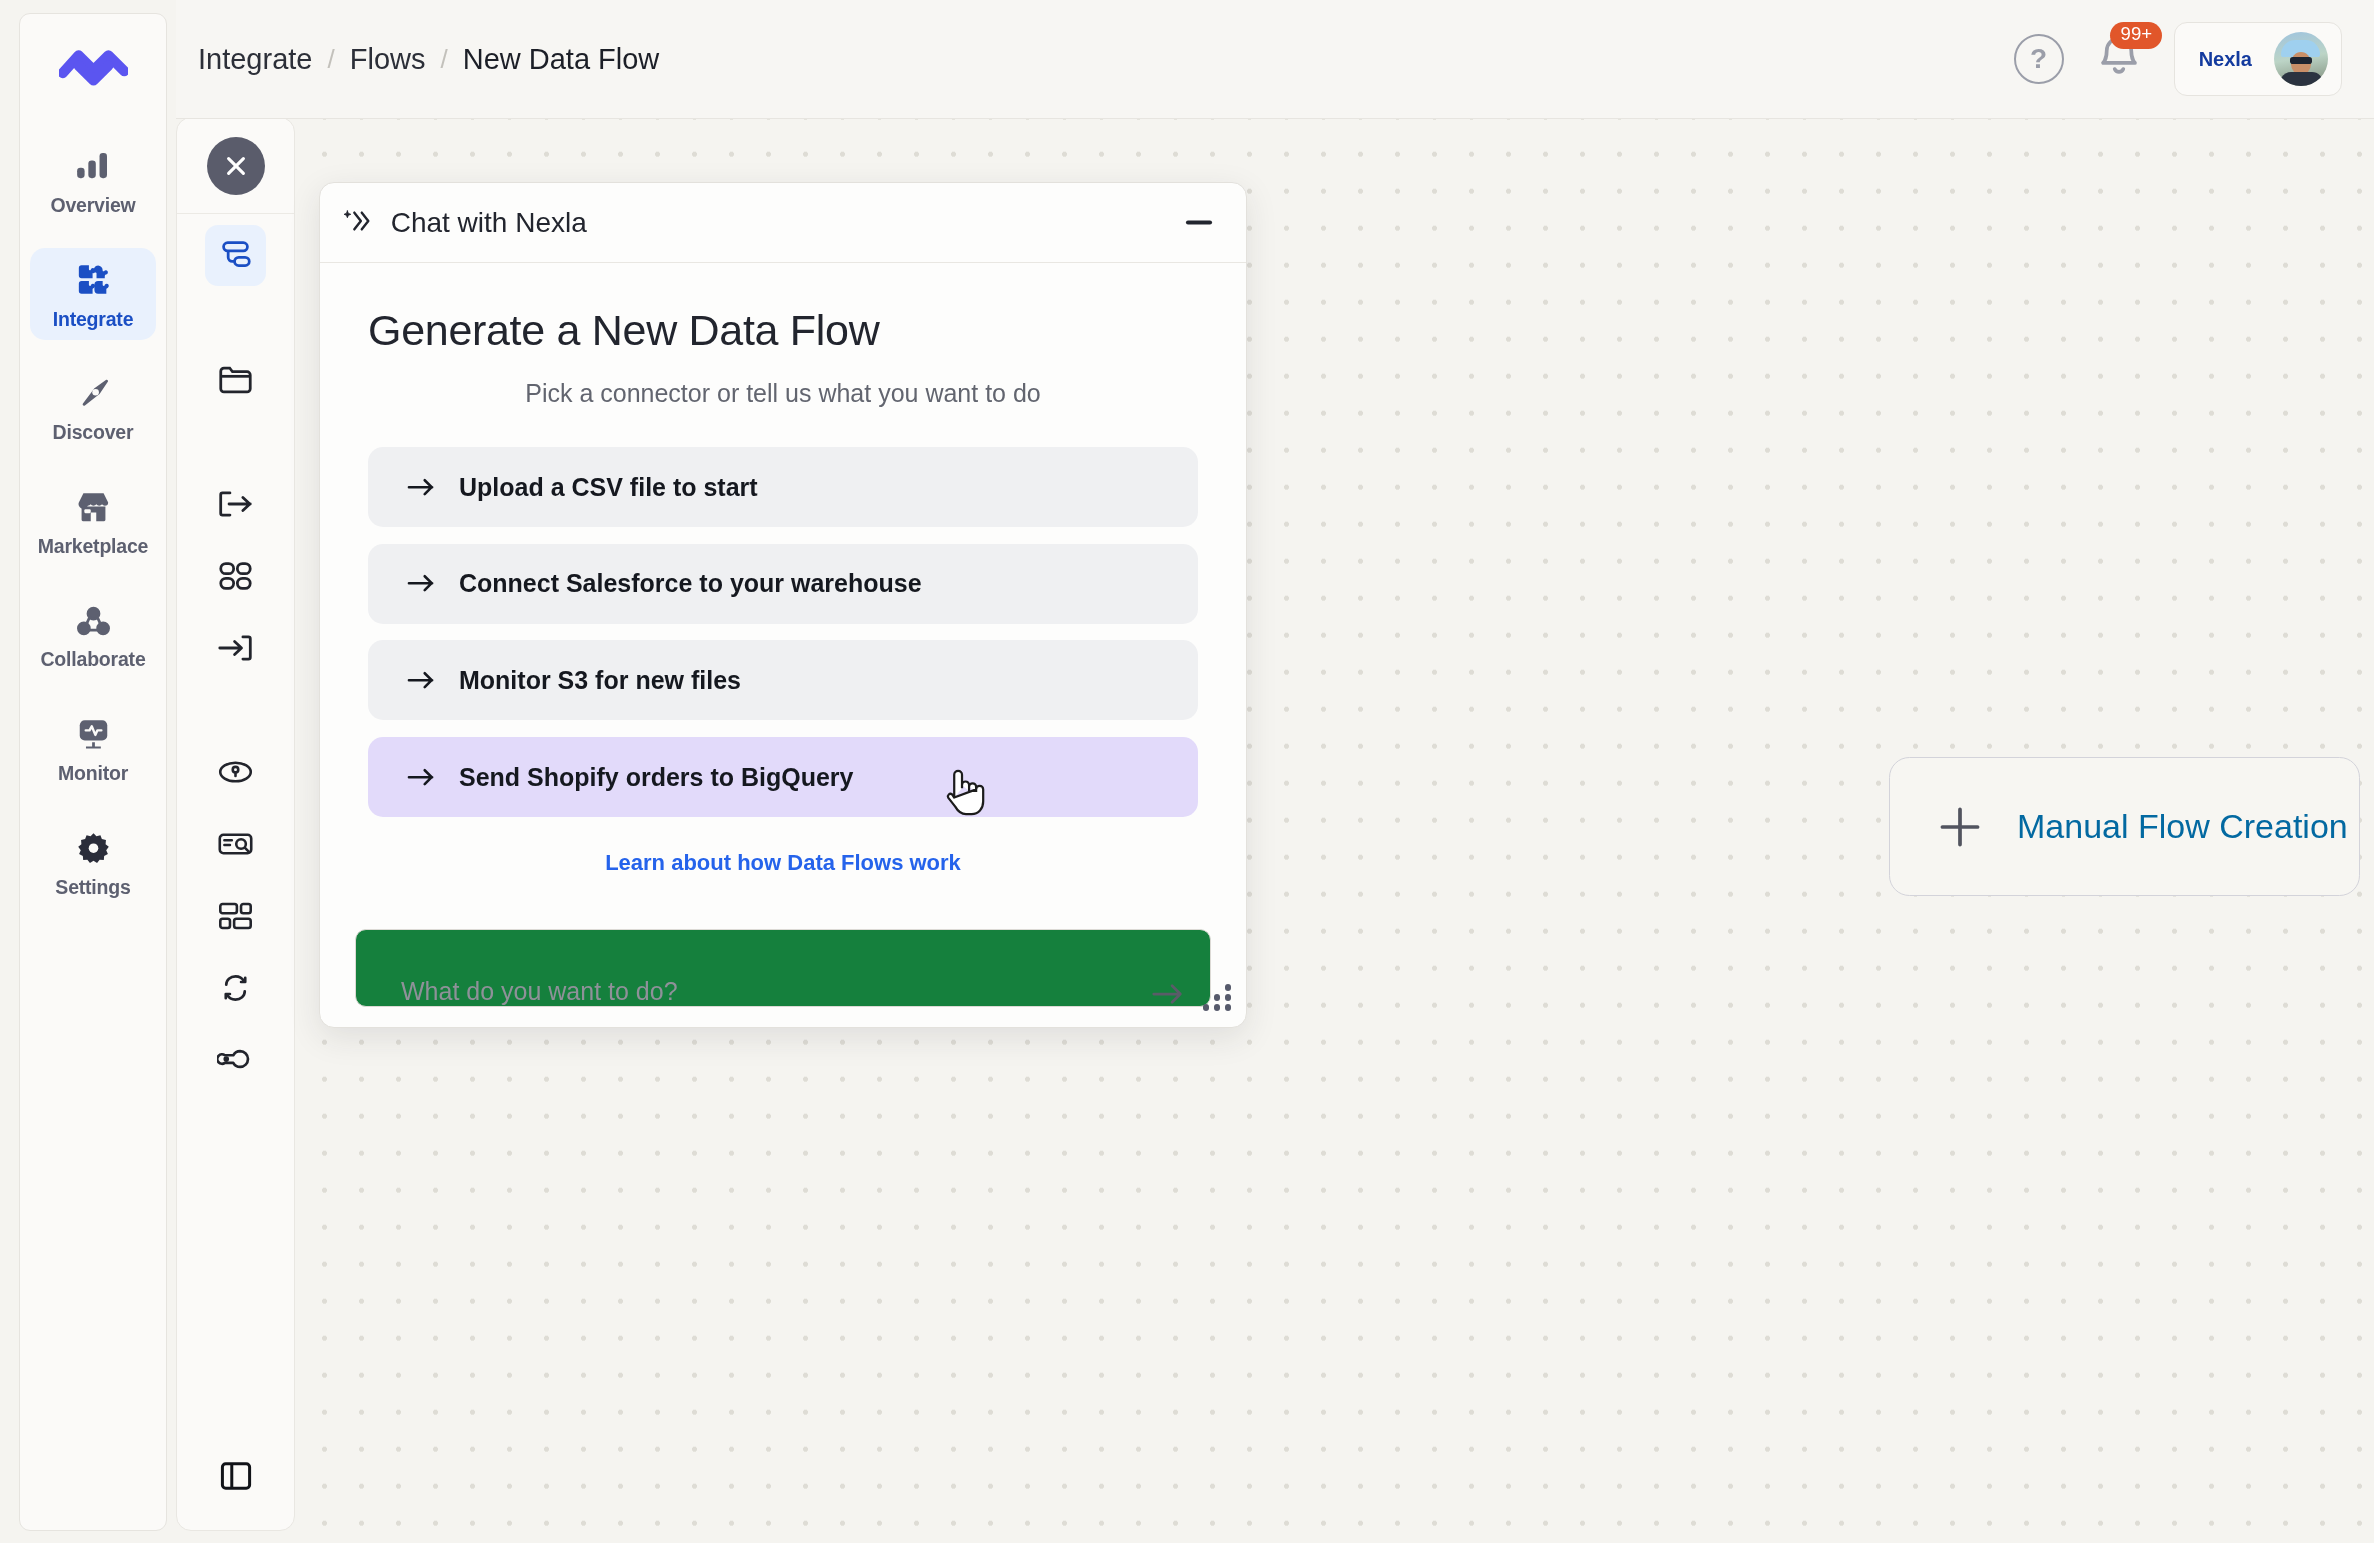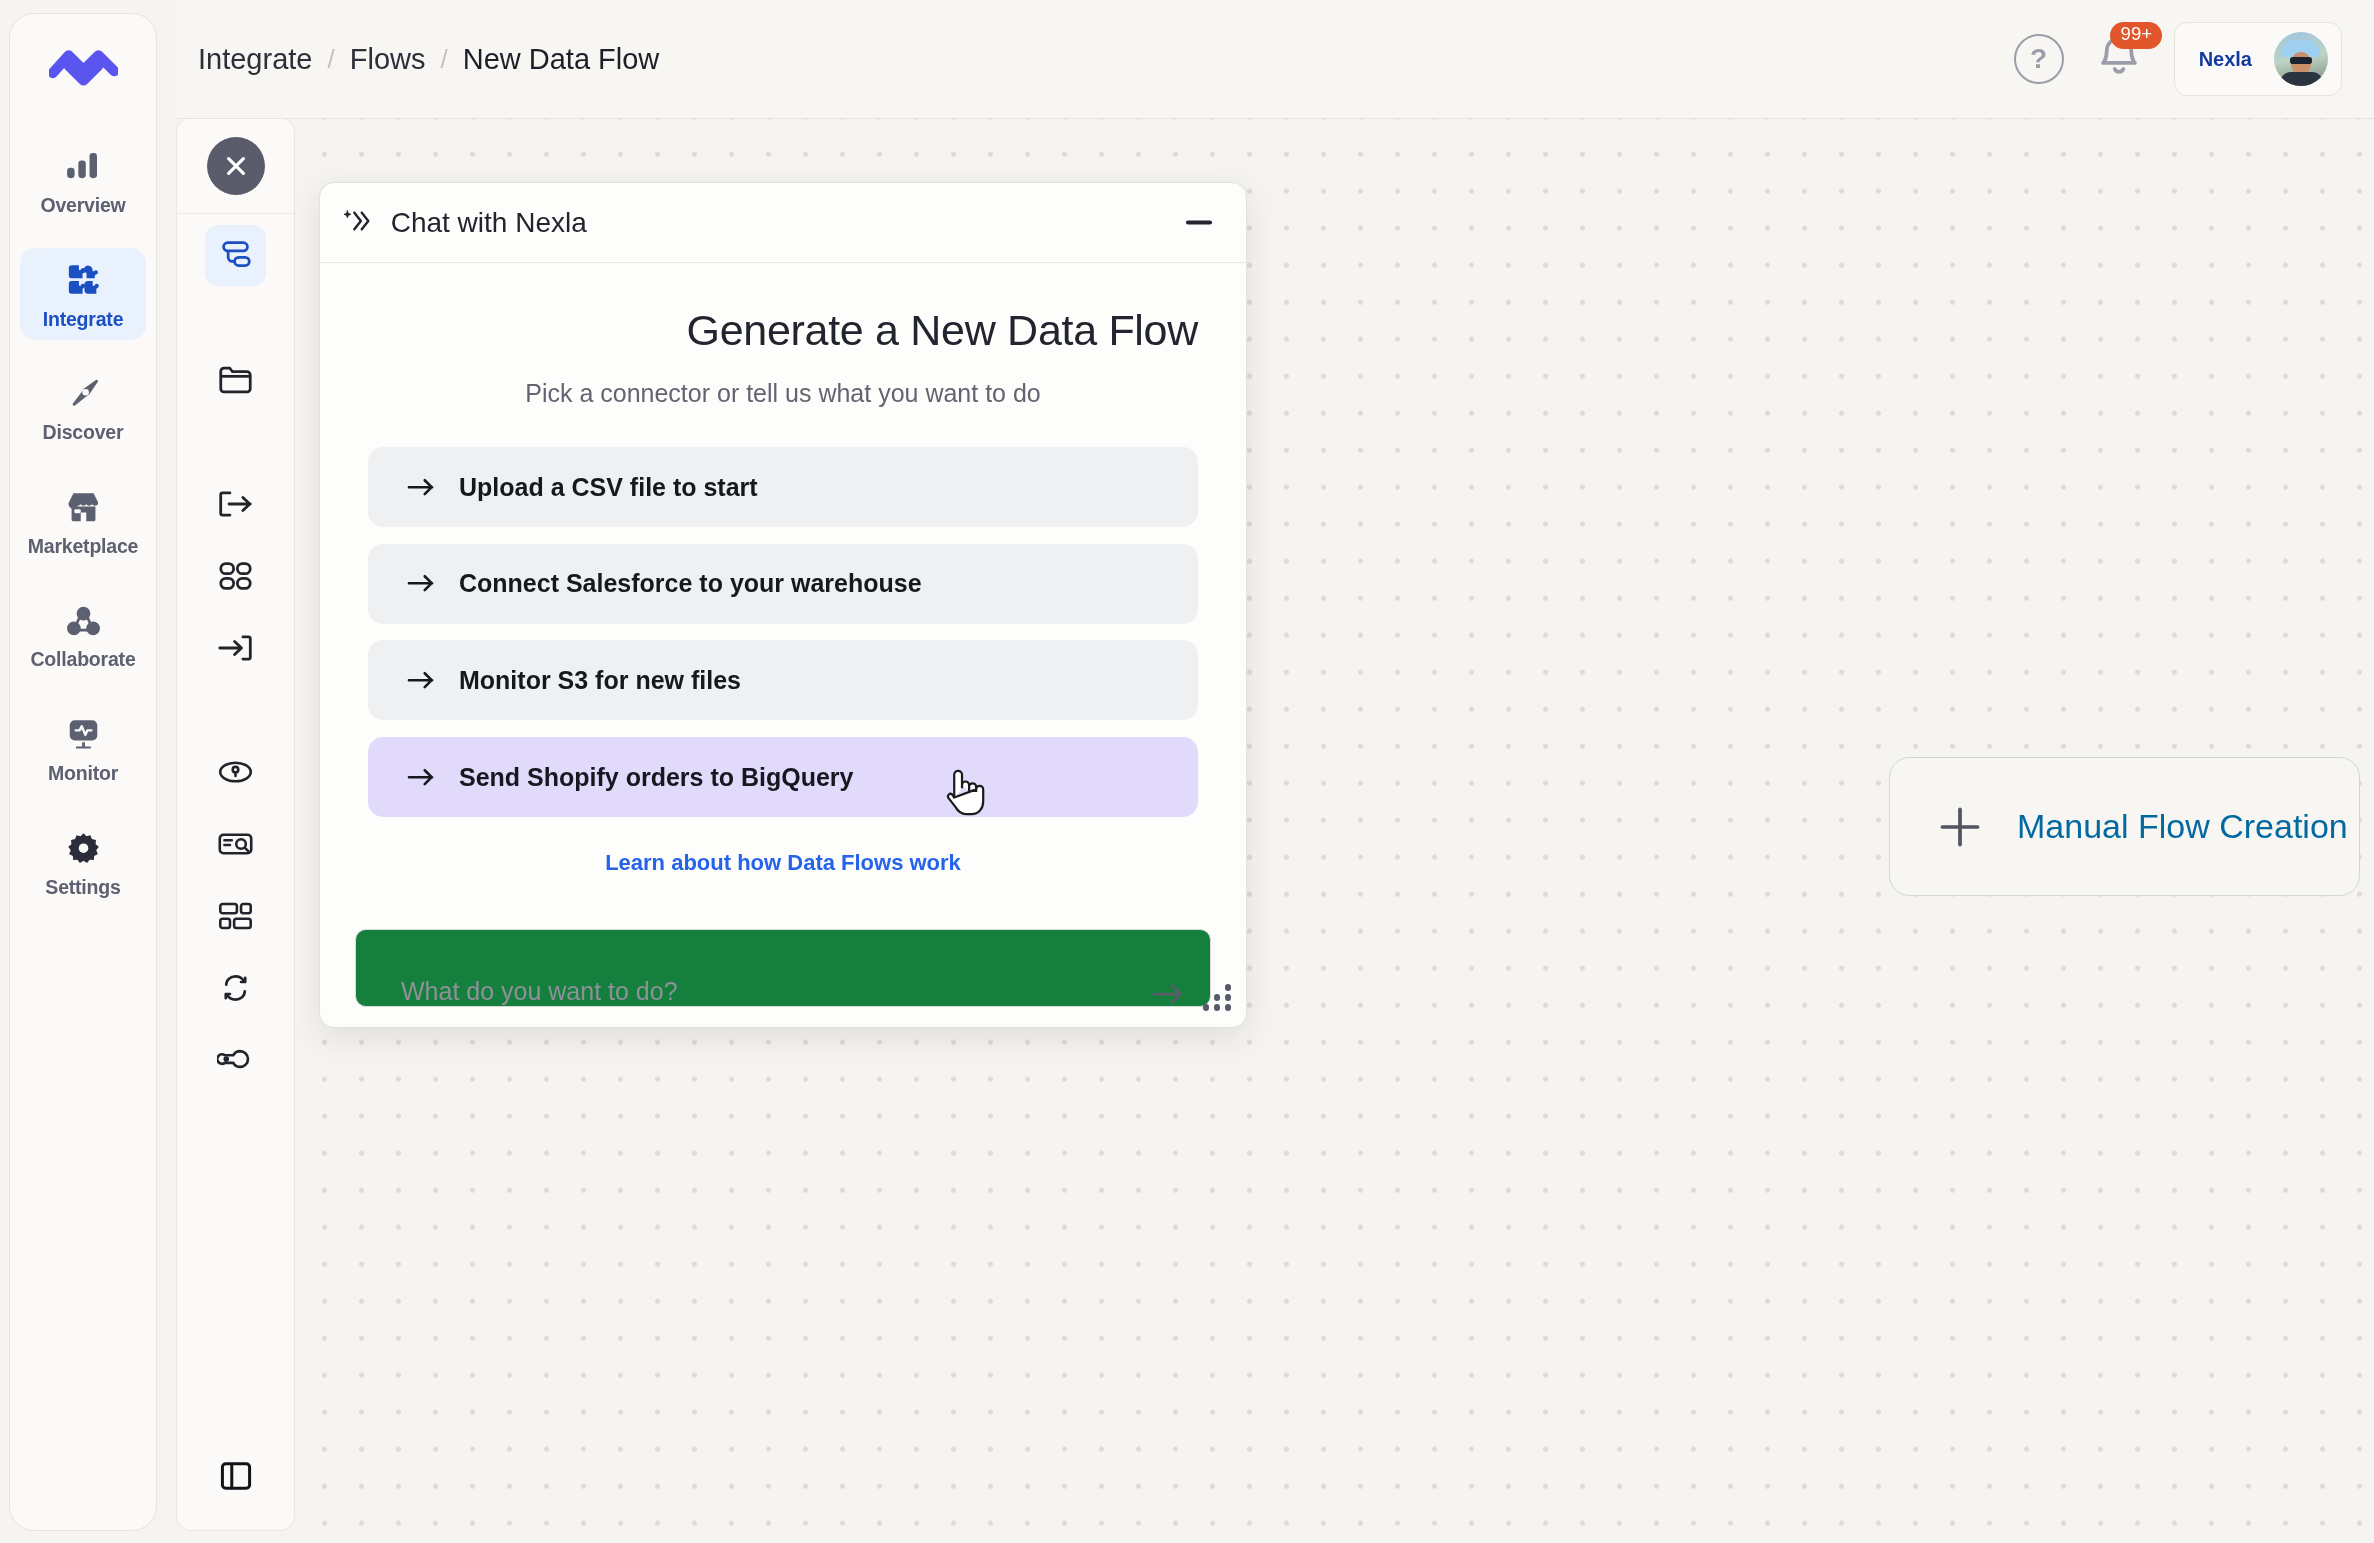--- a/index.html
+++ b/index.html
@@ -6,25 +6,25 @@
   html, body {
     width: 2375px; height: 1543px;
     background: #f5f4f0;
     font-family: "Liberation Sans", sans-serif;
     overflow: hidden;
   }
   .app { position: relative; width: 2375px; height: 1543px; background: #f5f4f0; }
 
   
   .primary-nav {
-    position: absolute; left: 9px; top: 13px;
+    position: absolute; left: 19px; top: 13px;
     width: 148px; height: 1518px;
     background: #fbfaf8;
     border: 0.9px solid #e6e4df;
-    border-radius: 25px;
+    border-radius: 11px;
     display: flex; flex-direction: column; align-items: center;
     z-index: 40;
   }
   .logo-wrap {
     width: 100%; height: 104px;
     display: flex; align-items: center; justify-content: center;
   }
   .nav-items { width: 100%; display: flex; flex-direction: column; align-items: center; gap: 22px; padding-top: 16.7px;}
   .nav-item {
     width: 126px; padding: 13px 3.7px 9.3px;
@@ -165,21 +165,21 @@
     padding: 0 33px 0 24px;
     border-bottom: 0.9px solid #e9e7e2;
   }
   .chat-head-left { display: flex; align-items: center; gap: 16.7px; }
   .chat-title { font-size: 28px; color: #22252e; }
   .minimize-btn { cursor: pointer; display: flex; align-items: center; color: #22252e; }
 
   .chat-body { flex: 1; display: flex; flex-direction: column; padding: 43px 48px 0; }
   .chat-h1 {
     font-size: 43px; font-weight: 400; color: #22252e;
-    text-align: right; letter-spacing: -0.3px;
+    text-align: left; letter-spacing: -0.3px;
   }
   .chat-sub {
     font-size: 25px; color: #62656f; text-align: center;
     margin-top: 24px;
   }
   .suggestions { margin-top: 39px; display: flex; flex-direction: column; gap: 16.7px; }
   .suggestion {
     height: 80px; border-radius: 15px;
     background: #eff0f2;
     display: flex; align-items: center; gap: 24px;

